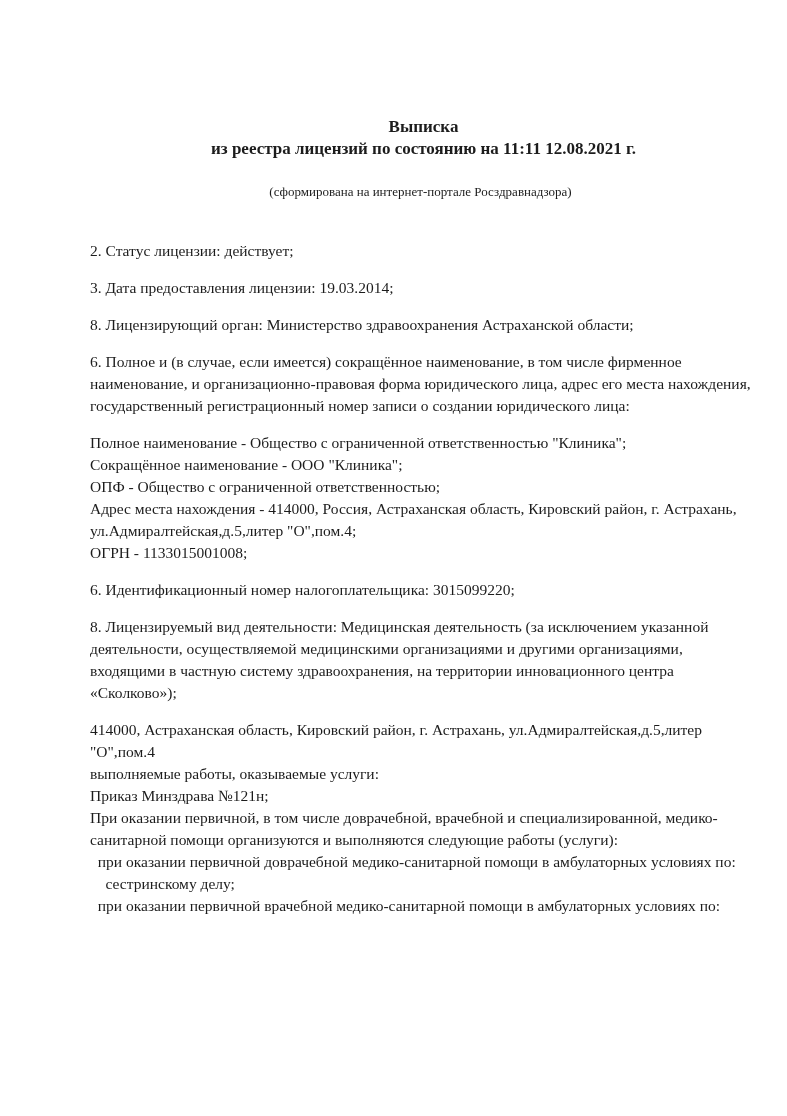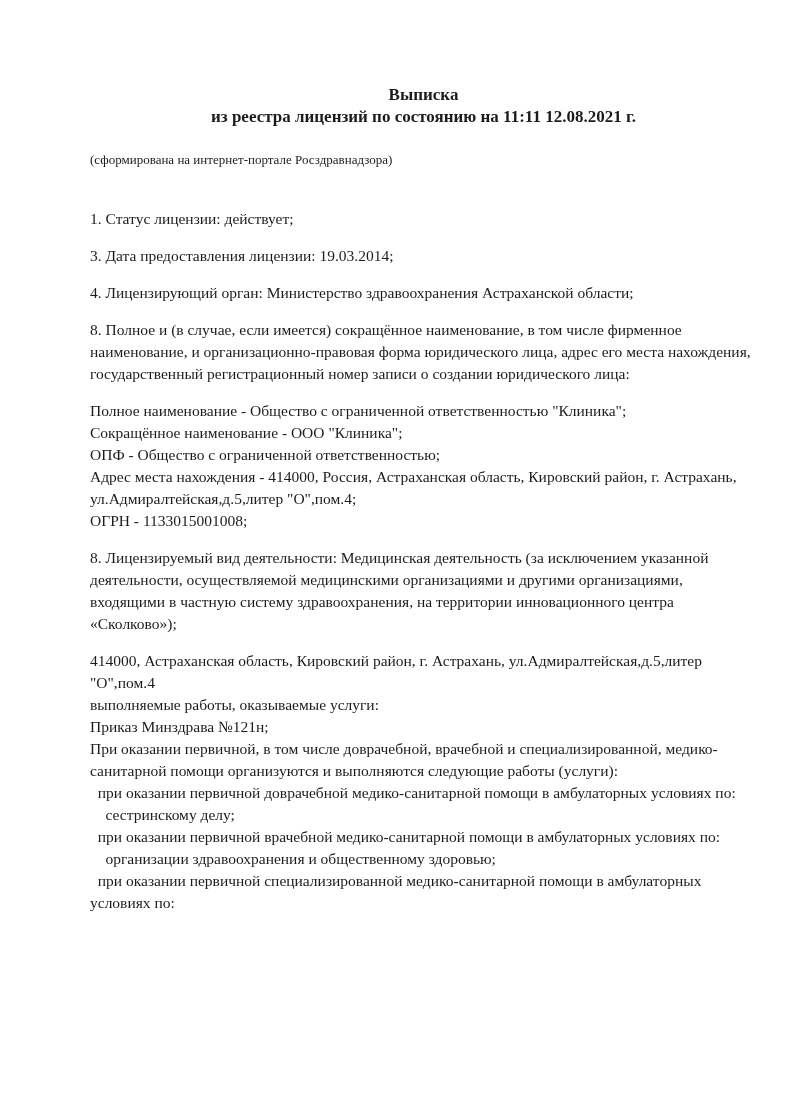--- a/index.html
+++ b/index.html
@@ -7,35 +7,35 @@
     margin: 0;
     padding: 0;
     background: #ffffff;
   }
   .page {
     position: relative;
     width: 787px;
     height: 922px;
     background: #ffffff;
     box-sizing: border-box;
-    padding: 84px 30px 0 90px;
+    padding: 116px 30px 0 90px;
     overflow: hidden;
     font-family: "Liberation Serif", "DejaVu Serif", serif;
     font-size: 15.5px;
     line-height: 22px;
     color: #1c1c1c;
   }
   .doc-title {
     text-align: center;
     font-weight: bold;
     font-size: 17px;
     line-height: 22px;
   }
   .doc-subtitle {
-    text-align: left;
+    text-align: center;
     font-size: 13px;
     line-height: 16px;
     margin-top: 24px;
     margin-bottom: 40px;
     padding-right: 6px;
   }
   .para {
     white-space: pre-wrap;
     margin: 0 0 15px 0;
   }
@@ -45,35 +45,36 @@
 
 <div class="page">
 
   <div class="doc-title">
     <div>Выписка</div>
     <div>из реестра лицензий по состоянию на 11:11 12.08.2021 г.</div>
   </div>
 
   <div class="doc-subtitle">(сформирована на интернет-портале Росздравнадзора)</div>
 
-  <div class="para">1. Статус лицензии: действует;</div>
+  <div class="para">2. Статус лицензии: действует;</div>
 
 
   <div class="para">3. Дата предоставления лицензии: 19.03.2014;</div>
 
-  <div class="para">4. Лицензирующий орган: Министерство здравоохранения Астраханской области;</div>
+  <div class="para">8. Лицензирующий орган: Министерство здравоохранения Астраханской области;</div>
 
-  <div class="para">8. Полное и (в случае, если имеется) сокращённое наименование, в том числе фирменное наименование, и организационно-правовая форма юридического лица, адрес его места нахождения, государственный регистрационный номер записи о создании юридического лица:</div>
+  <div class="para">6. Полное и (в случае, если имеется) сокращённое наименование, в том числе фирменное наименование, и организационно-правовая форма юридического лица, адрес его места нахождения, государственный регистрационный номер записи о создании юридического лица:</div>
 
   <div class="para">Полное наименование - Общество с ограниченной ответственностью "Клиника";
 Сокращённое наименование - ООО "Клиника";
 ОПФ - Общество с ограниченной ответственностью;
 Адрес места нахождения - 414000, Россия, Астраханская область, Кировский район, г. Астрахань, ул.Адмиралтейская,д.5,литер "О",пом.4;
 ОГРН - 1133015001008;</div>
 
+  <div class="para">6. Идентификационный номер налогоплательщика: 3015099220;</div>
 
   <div class="para">8. Лицензируемый вид деятельности: Медицинская деятельность (за исключением указанной деятельности, осуществляемой медицинскими организациями и другими организациями, входящими в частную систему здравоохранения, на территории инновационного центра «Сколково»);</div>
 
 
   <div class="para">414000, Астраханская область, Кировский район, г. Астрахань, ул.Адмиралтейская,д.5,литер "О",пом.4
 выполняемые работы, оказываемые услуги:
 Приказ Минздрава №121н;
 При оказании первичной, в том числе доврачебной, врачебной и специализированной, медико-санитарной помощи организуются и выполняются следующие работы (услуги):
   при оказании первичной доврачебной медико-санитарной помощи в амбулаторных условиях по:
     сестринскому делу;

